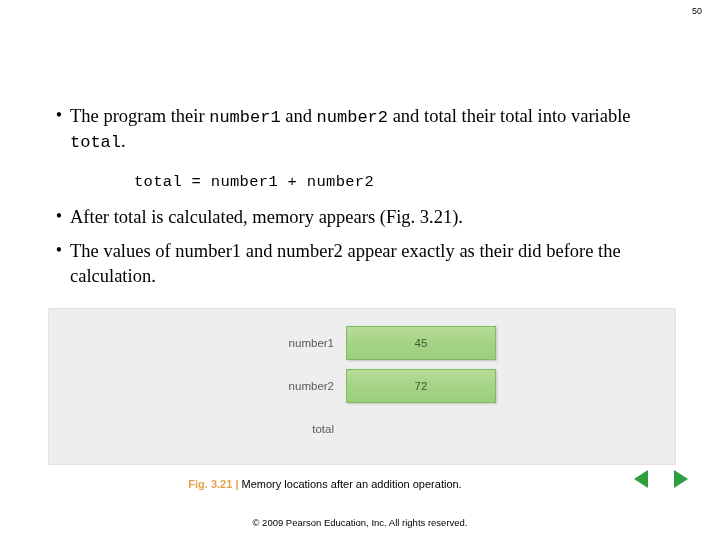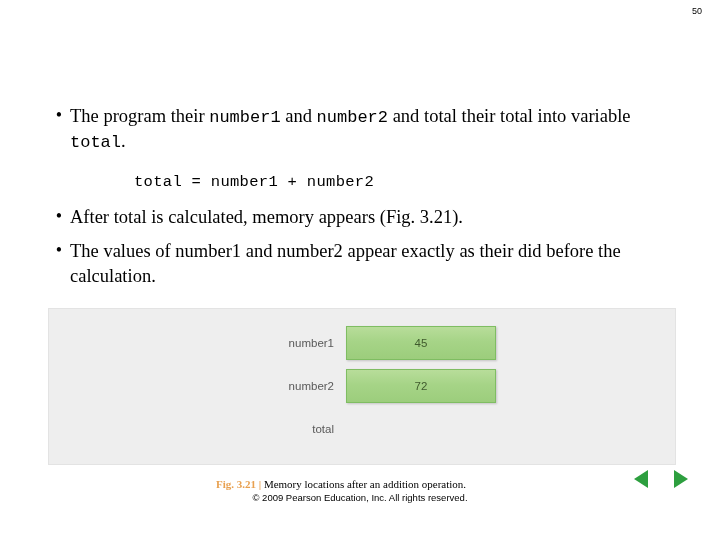--- a/index.html
+++ b/index.html
@@ -122,37 +122,36 @@
     font-size: 11.5px;
     color: #3f5a2d;
     box-shadow: 1px 1px 2px rgba(0,0,0,0.18);
   }
   .fig-caption {
     position: absolute;
     left: 0;
     top: 478px;
     width: 650px;
     text-align: center;
-    font-family: Liberation Serif, serif;
+    font-family: Liberation Sans, sans-serif;
     font-size: 11px;
     color: #000000;
-    padding-left: 16px;
   }
   .fig-caption .fignum {
     color: #e8a04f;
     font-weight: bold;
   }
   .fig-caption .sep {
     color: #e8a04f;
     font-weight: bold;
   }
   .copyright {
     position: absolute;
     left: 0;
-    top: 492px;
+    top: 517px;
     width: 720px;
     text-align: center;
     font-family: "Liberation Sans", sans-serif;
     font-size: 9.5px;
     color: #000000;
   }
   .nav {
     position: absolute;
     right: 24px;
     top: 468px;

